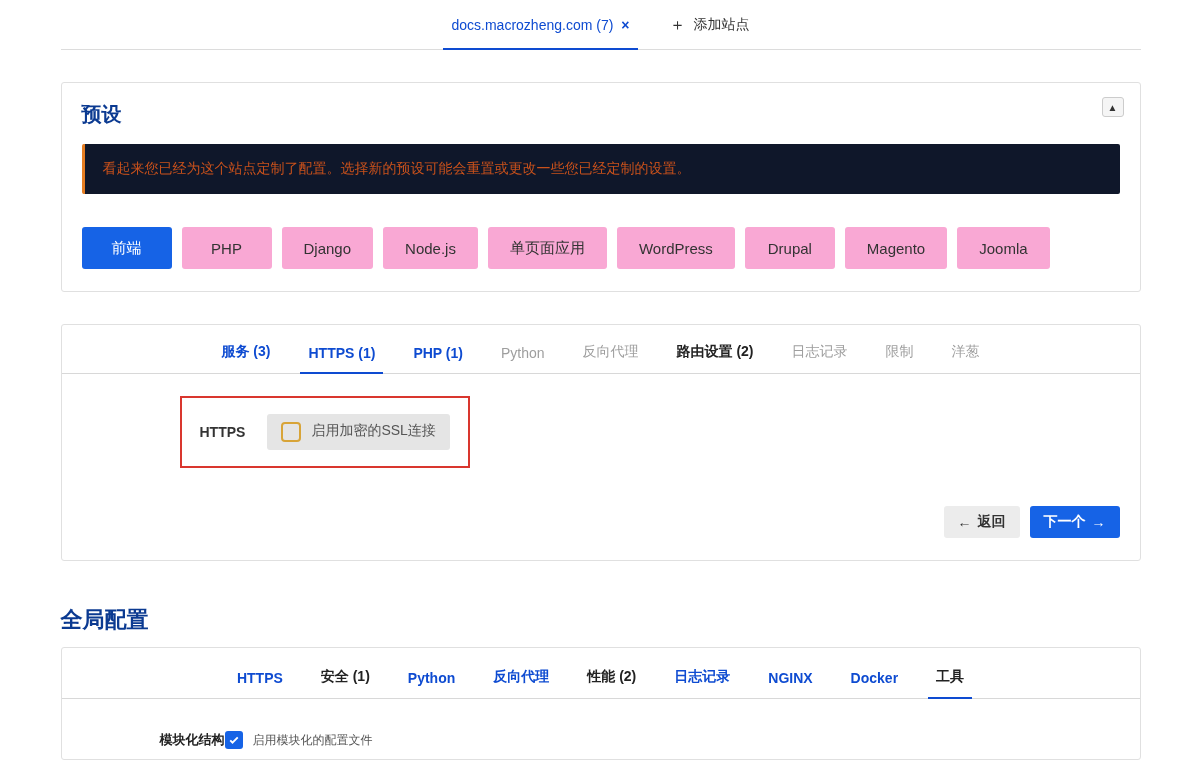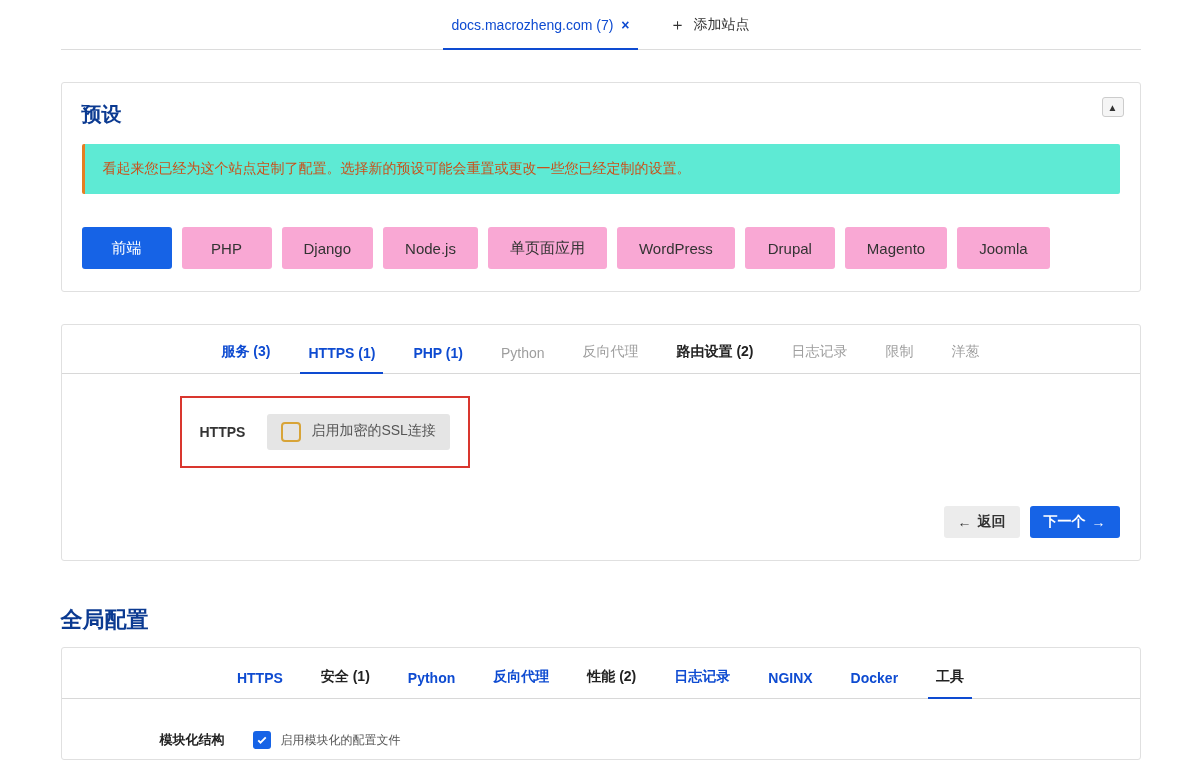--- a/index.html
+++ b/index.html
@@ -73,21 +73,21 @@
     display: flex;
     align-items: center;
     justify-content: center;
     cursor: pointer;
     font-size: 10px;
   }
 
   
   .alert {
     margin-top: 16px;
-    background: #5eead4;
+    background: #0f172a;
     border-left: 3px solid #e67e22;
     color: #c9511b;
     padding: 16px 18px;
     font-size: 14px;
     border-radius: 2px;
   }
 
   
   .preset-row {
     margin-top: 33px;
@@ -215,21 +215,20 @@
     gap: 38px;
     border-bottom: 1px solid #d8d8d8;
     margin: 0 -20px;
     padding: 20px 0 0 0;
   }
 
   .modular-row {
     margin-top: 32px;
     display: flex;
     align-items: center;
-    gap: 28px;
     padding-left: 78px;
   }
   .modular-label { font-weight: 600; font-size: 13px; color: #222;}
   .check-on {
     width: 18px; height: 18px;
     border-radius: 3px;
     background: #1663e6;
     display: inline-flex;
     align-items: center; justify-content: center;
     color: #fff;

